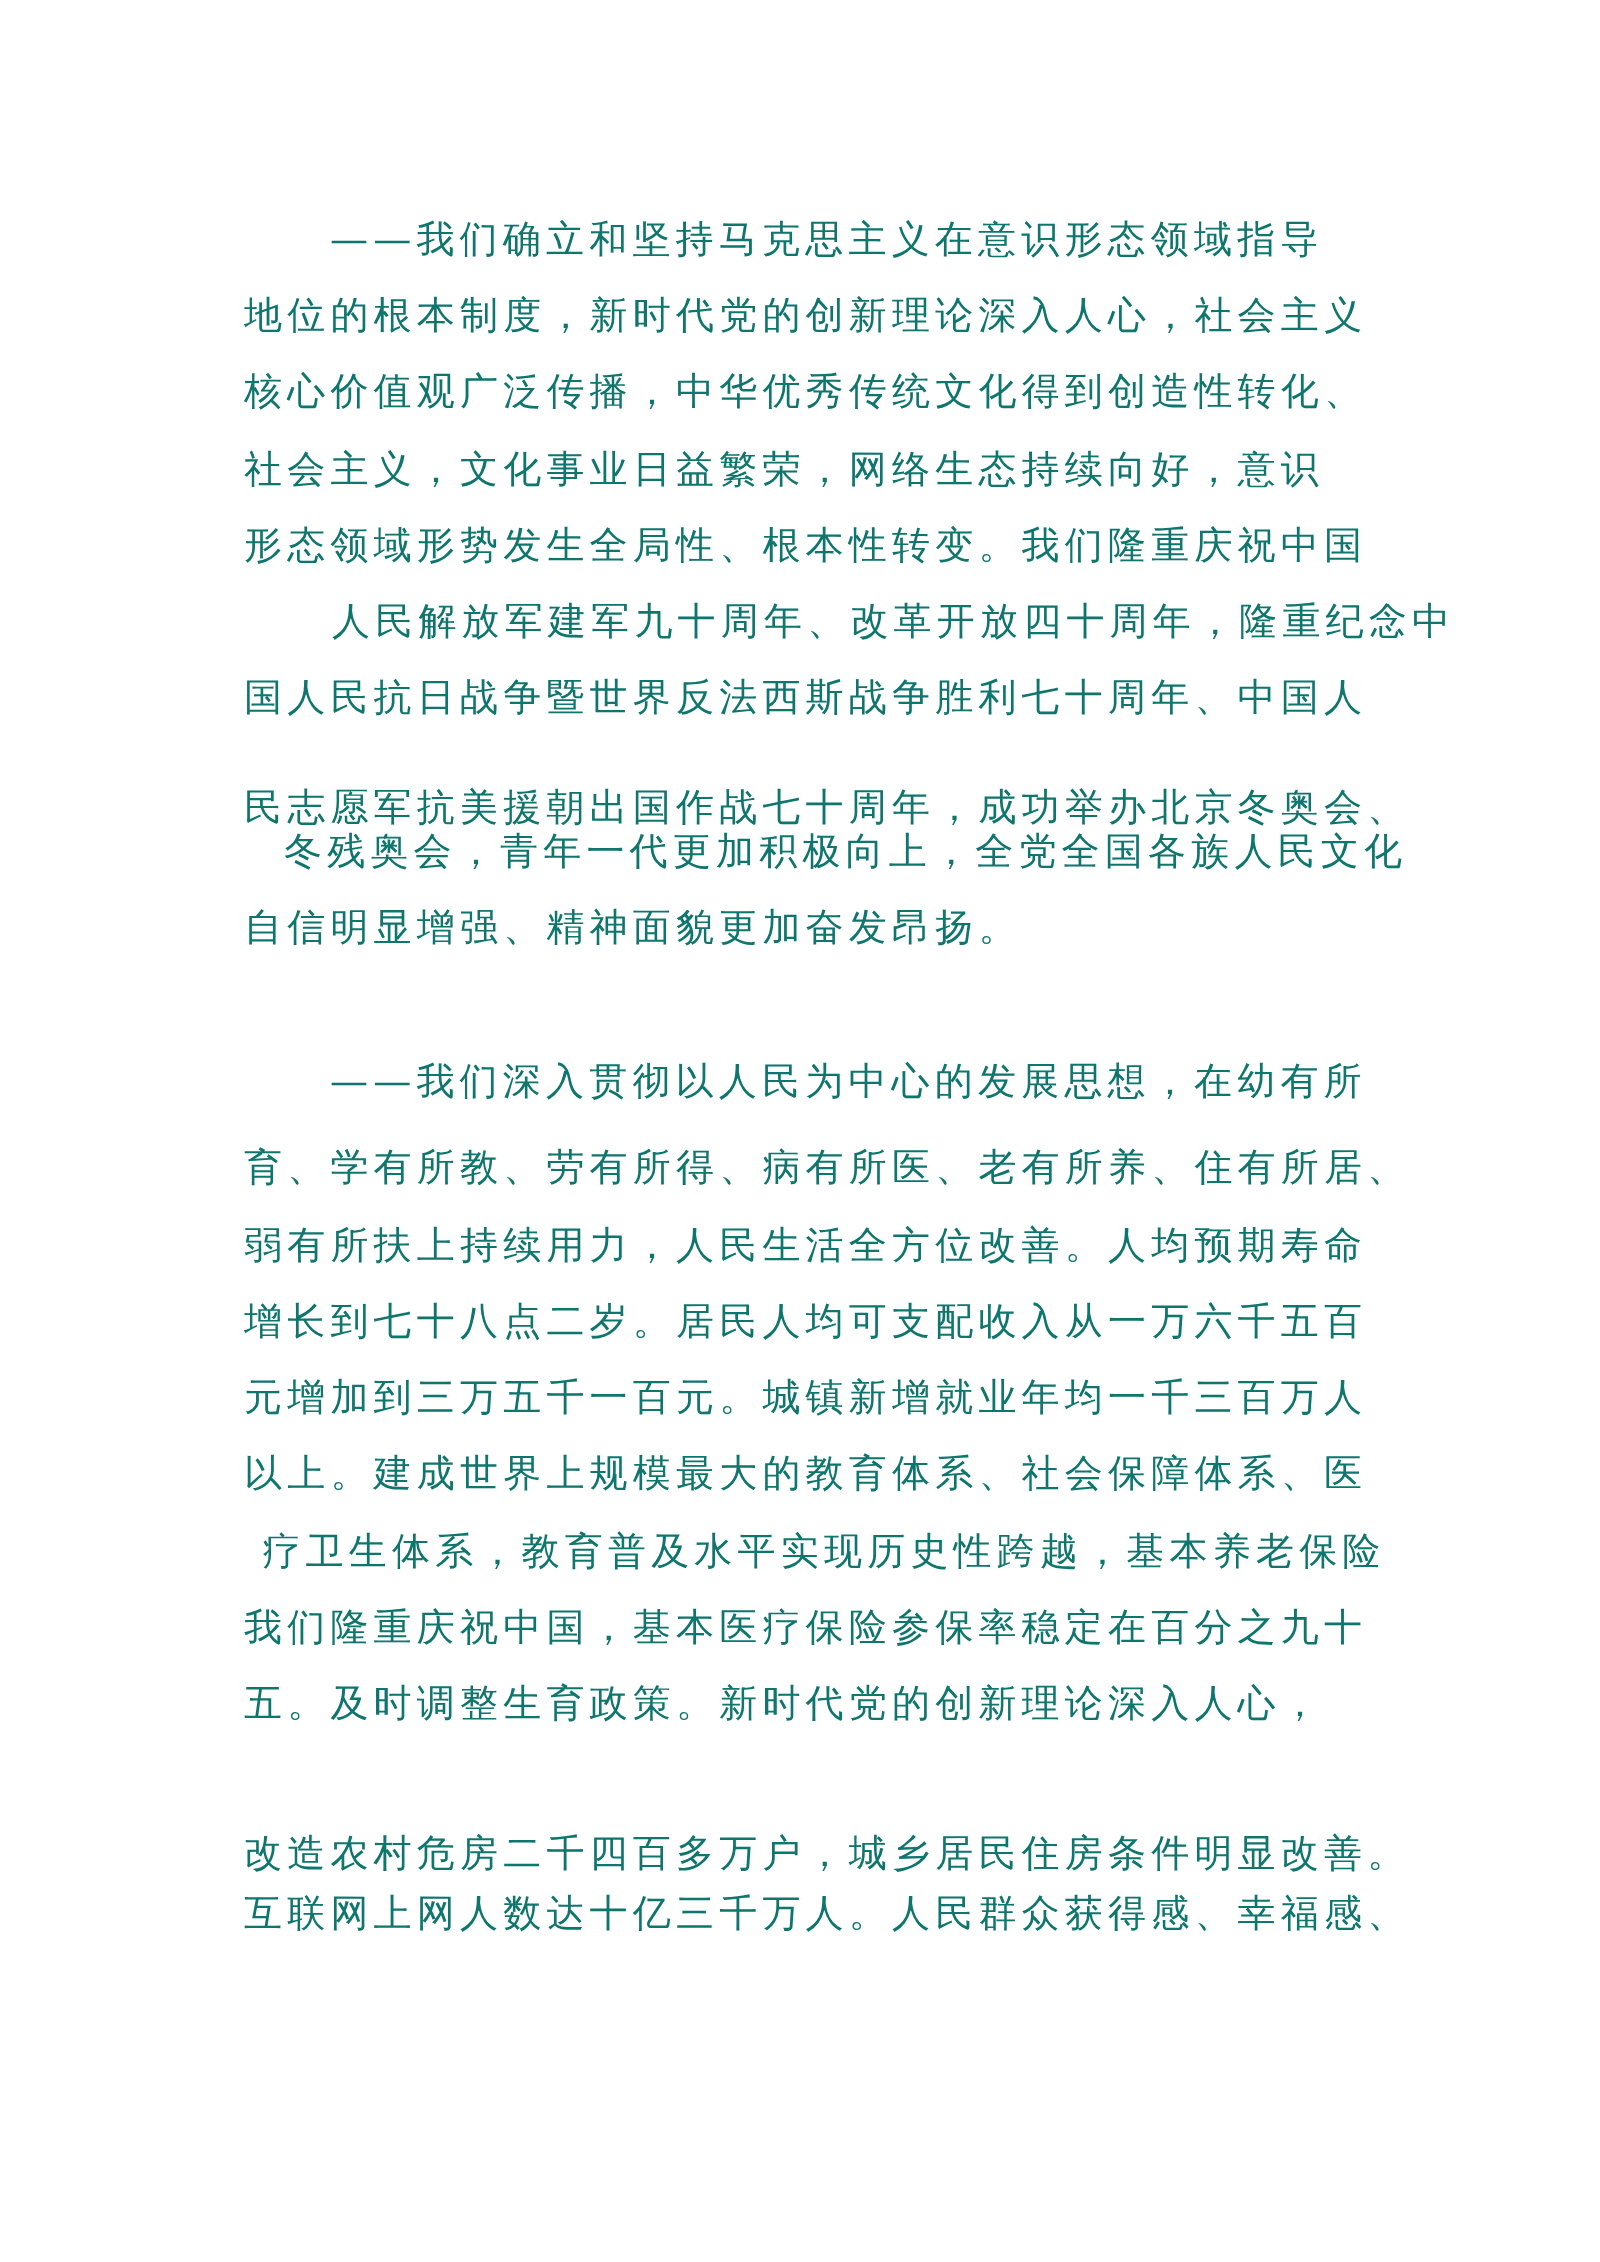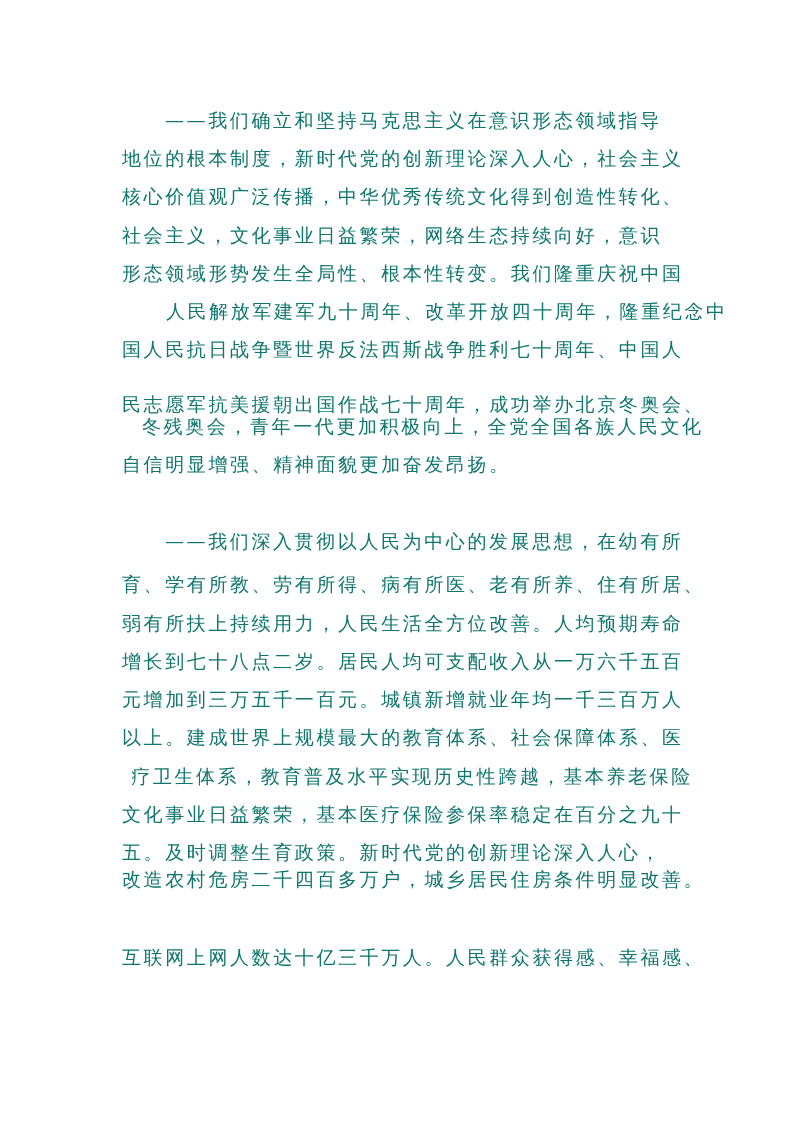--- a/index.html
+++ b/index.html
@@ -57,19 +57,19 @@
   </div>
 
   <div>
     <div class="line indent" style="top:502px;margin-top:24px;">——我们深入贯彻以人民为中心的发展思想，在幼有所</div>
     <div class="line" style="top:569px;">育、学有所教、劳有所得、病有所医、老有所养、住有所居、</div>
     <div class="line" style="top:608px;">弱有所扶上持续用力，人民生活全方位改善。人均预期寿命</div>
     <div class="line" style="top:646px;">增长到七十八点二岁。居民人均可支配收入从一万六千五百</div>
     <div class="line" style="top:684px;">元增加到三万五千一百元。城镇新增就业年均一千三百万人</div>
     <div class="line" style="top:722px;">以上。建成世界上规模最大的教育体系、社会保障体系、医</div>
     <div class="line" style="top:761px;text-align:center;">疗卫生体系，教育普及水平实现历史性跨越，基本养老保险</div>
-    <div class="line" style="top:799px;">文化事业日益繁荣，基本医疗保险参保率稳定在百分之九十</div>
+    <div class="line" style="top:799px;">我们隆重庆祝中国，基本医疗保险参保率稳定在百分之九十</div>
     <div class="line" style="top:837px;">五。及时调整生育政策。新时代党的创新理论深入人心，</div>
-    <div class="line" style="top:864px;">改造农村危房二千四百多万户，城乡居民住房条件明显改善。</div>
+    <div class="line" style="top:912px;">改造农村危房二千四百多万户，城乡居民住房条件明显改善。</div>
     <div class="line" style="top:942px;text-align:center;">互联网上网人数达十亿三千万人。人民群众获得感、幸福感、</div>
   </div>
 
 </div>
 
 </body></html>

